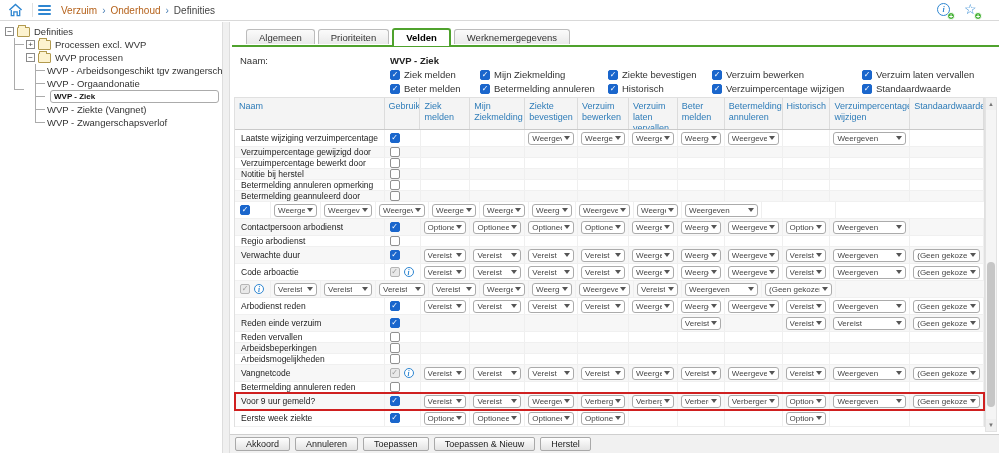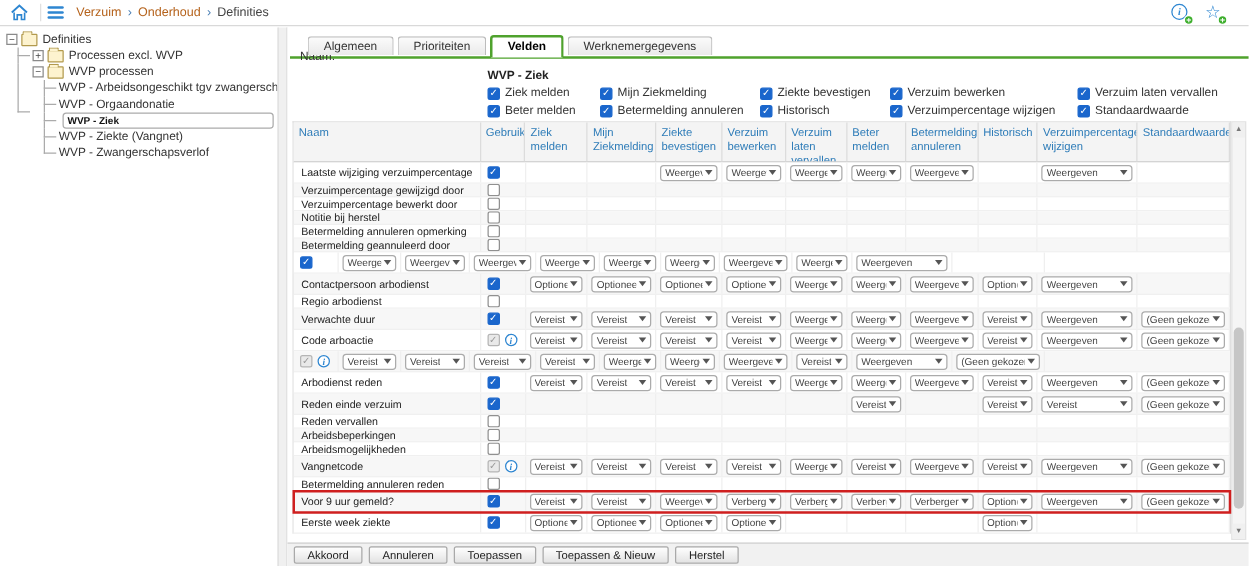--- a/index.html
+++ b/index.html
@@ -230,21 +230,21 @@
 
 <div class="main">
   <div class="greenline"></div>
   <div class="tabbar" id="tabbar">
       <div class="tab">Algemeen</div>
       <div class="tab">Prioriteiten</div>
       <div class="tab active">Velden</div>
       <div class="tab">Werknemergegevens</div>
     </div>
 
-  <div class="fieldlbl" style="left:10px; top:18px;">Naam:</div>
+  <div class="fieldlbl" style="left:10px; top:33px;">Naam:</div>
   <div class="fieldval" style="left:160px; top:33px;">WVP - Ziek</div>
   <div class="fieldlbl" style="left:10px; top:47px;margin-top:44px;">Kolommen weergeven:</div>
   <div id="cbgroups">
       <div class="cbgroup g0" style="top: 47px;">
         <div class="cbrow">
           <span class="cb on">✓</span>
           <span>Ziek melden</span>
         </div>
         <div class="cbrow">
           <span class="cb on">✓</span>

